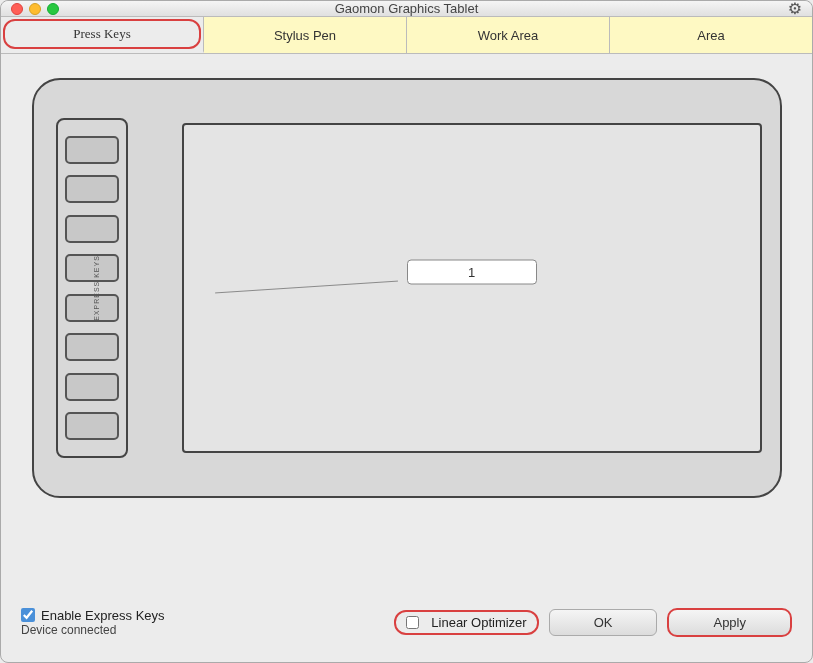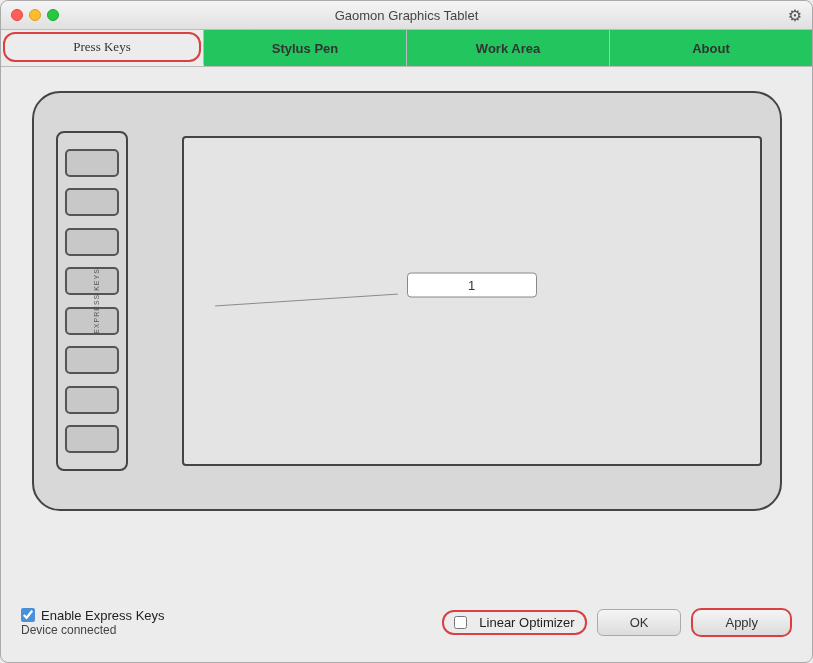--- a/index.html
+++ b/index.html
@@ -19,21 +19,21 @@
       height: 663px;
       background: #ececec;
       border: 1px solid #aaa;
       border-radius: 8px;
       display: flex;
       flex-direction: column;
     }
 
     
     .title-bar {
-      height: 29px;
+      height: 16px;
       background: linear-gradient(to bottom, #f5f5f5, #e0e0e0);
       border-bottom: 1px solid #bbb;
       border-radius: 8px 8px 0 0;
       display: flex;
       align-items: center;
       position: relative;
       flex-shrink: 0;
     }
 
     .traffic-lights {
@@ -84,22 +84,21 @@
     .tab {
       flex: 1;
       height: 36px;
       display: flex;
       align-items: center;
       justify-content: center;
       border-right: 1px solid #bbb;
       cursor: pointer;
       font-size: 13px;
       color: #333;
-      background: #22c55e;
-      font-weight: bold;
+      background: #fef9c3;
     }
     .tab:last-child { border-right: none; }
     .tab.active {
       background: #ececec;
       border-bottom: 2px solid #ececec;
       font-weight: 500;
     }
     .tab.highlighted {
       position: relative;
       font-family: Liberation Serif, serif;
@@ -253,21 +252,21 @@
     .linear-optimizer-row {
       display: flex;
       align-items: center;
       gap: 12px;
       border: 2px solid #d94040;
       border-radius: 12px;
       padding: 3px 10px;
     }
 
     .action-btn {
-      padding: 5px 32px;
+      padding: 5px 44px;
       border-radius: 6px;
       border: 1px solid #aaa;
       background: linear-gradient(to bottom, #f5f5f5, #dcdcdc);
       font-size: 13px;
       cursor: pointer;
       color: #333;
     }
 
     .action-btn.apply-btn {
       border: 2px solid #d94040;
@@ -298,21 +297,21 @@
     <div class="tab active highlighted">
       <span>Press Keys</span>
     </div>
     <div class="tab">
       <span>Stylus Pen</span>
     </div>
     <div class="tab">
       <span>Work Area</span>
     </div>
     <div class="tab">
-      <span>About</span>
+      <span>Area</span>
     </div>
   </div>
 
   <div class="main-content">
 
     <div class="tablet-wrapper">
       <div class="tablet-body">
 
         <div class="keys-strip">
           <div class="side-label">EXPRESS KEYS</div>

